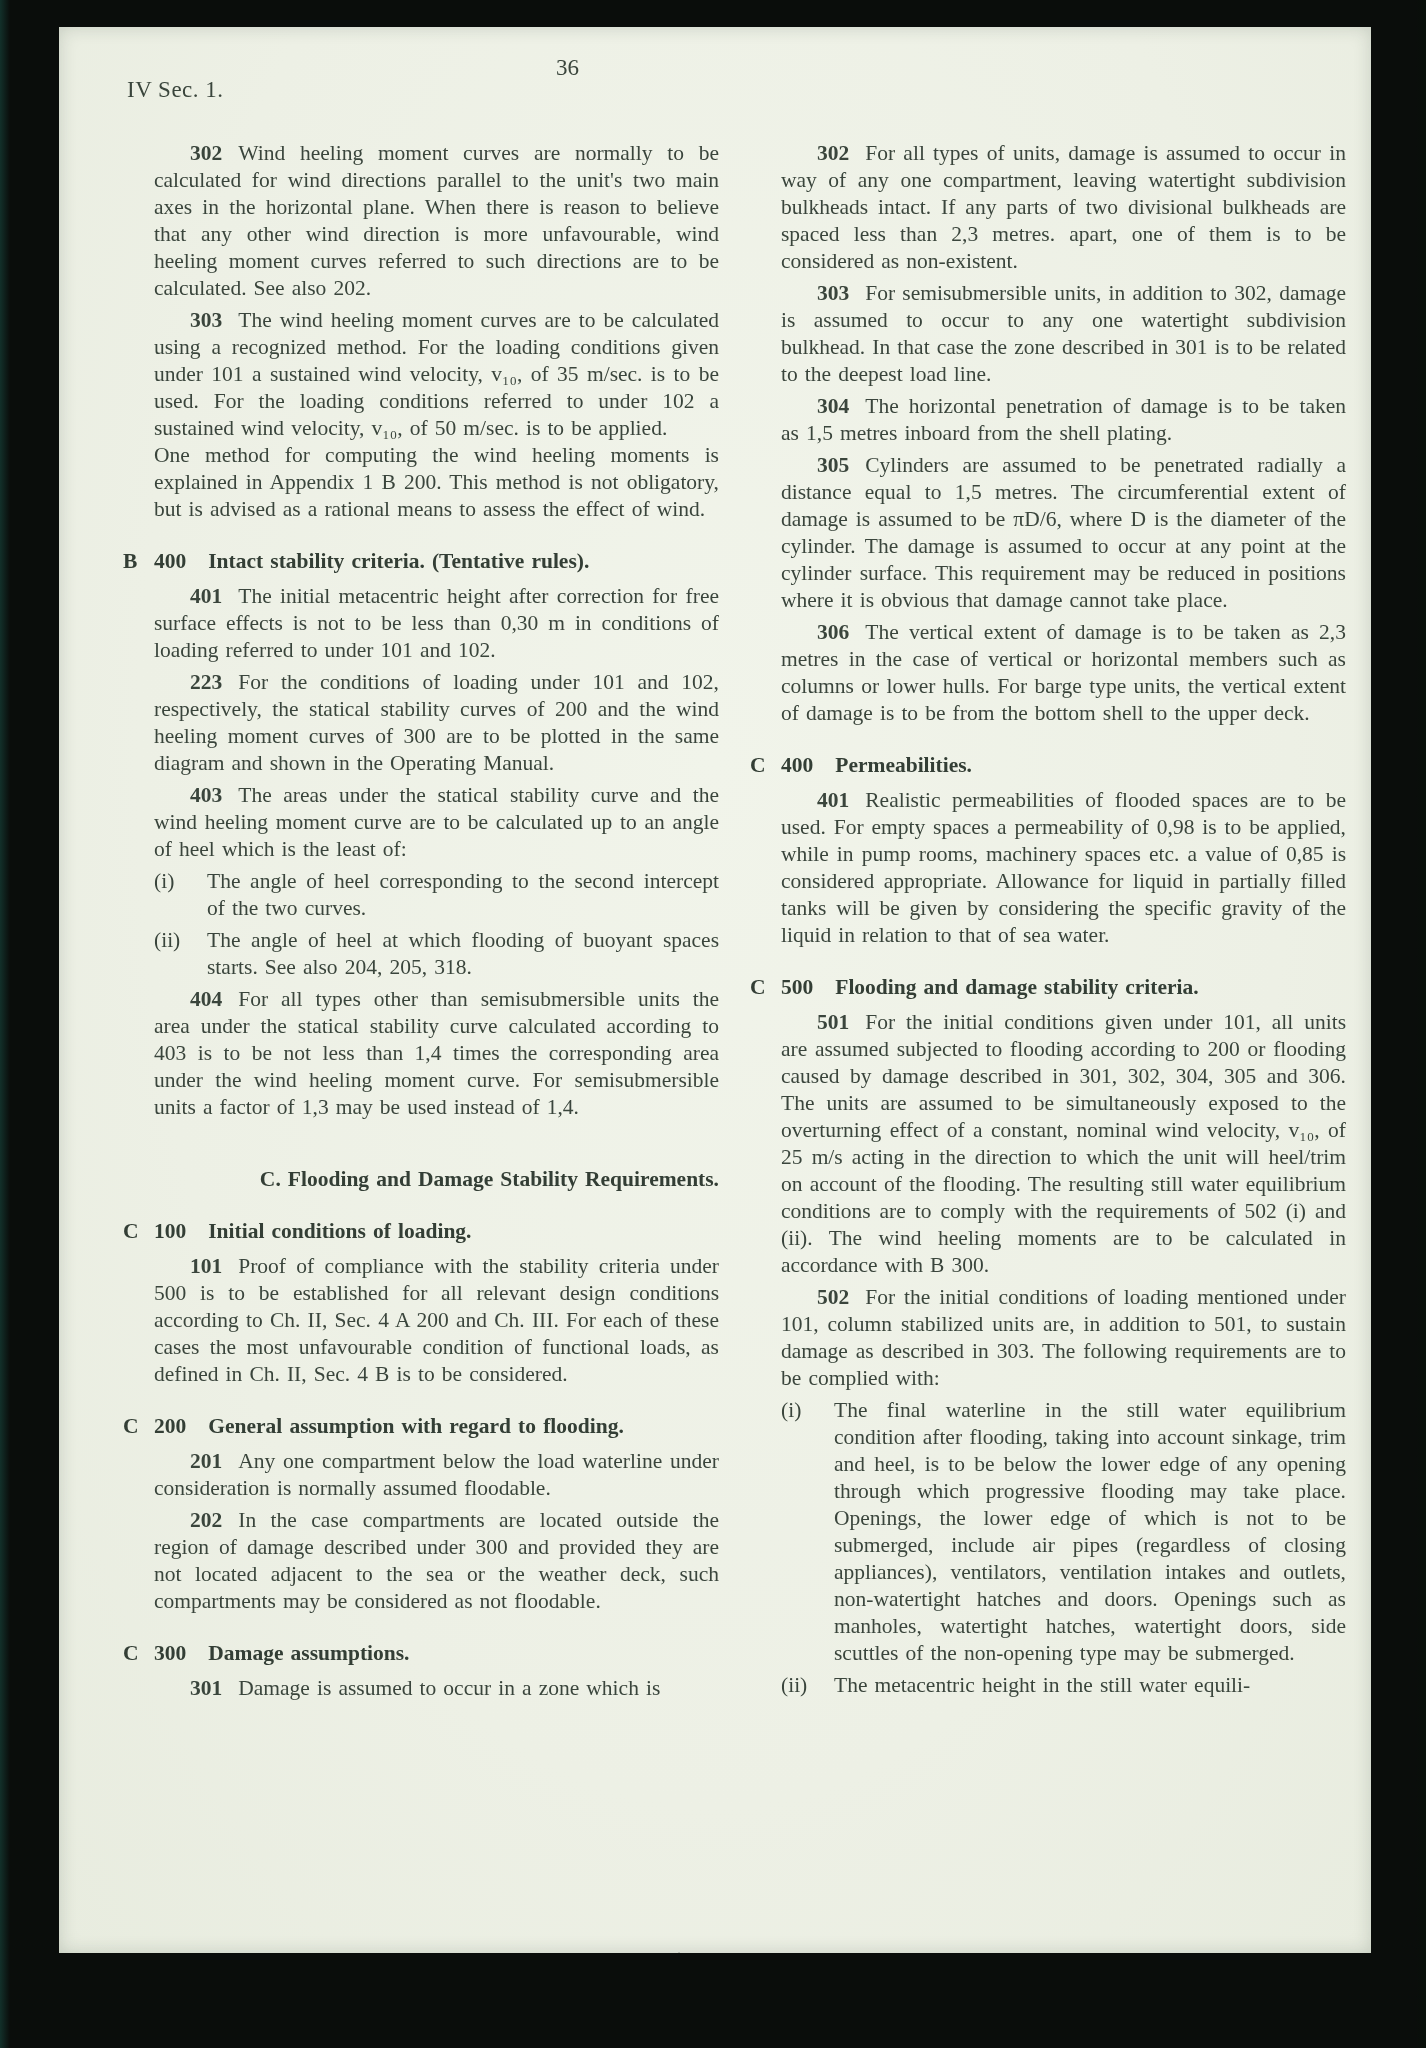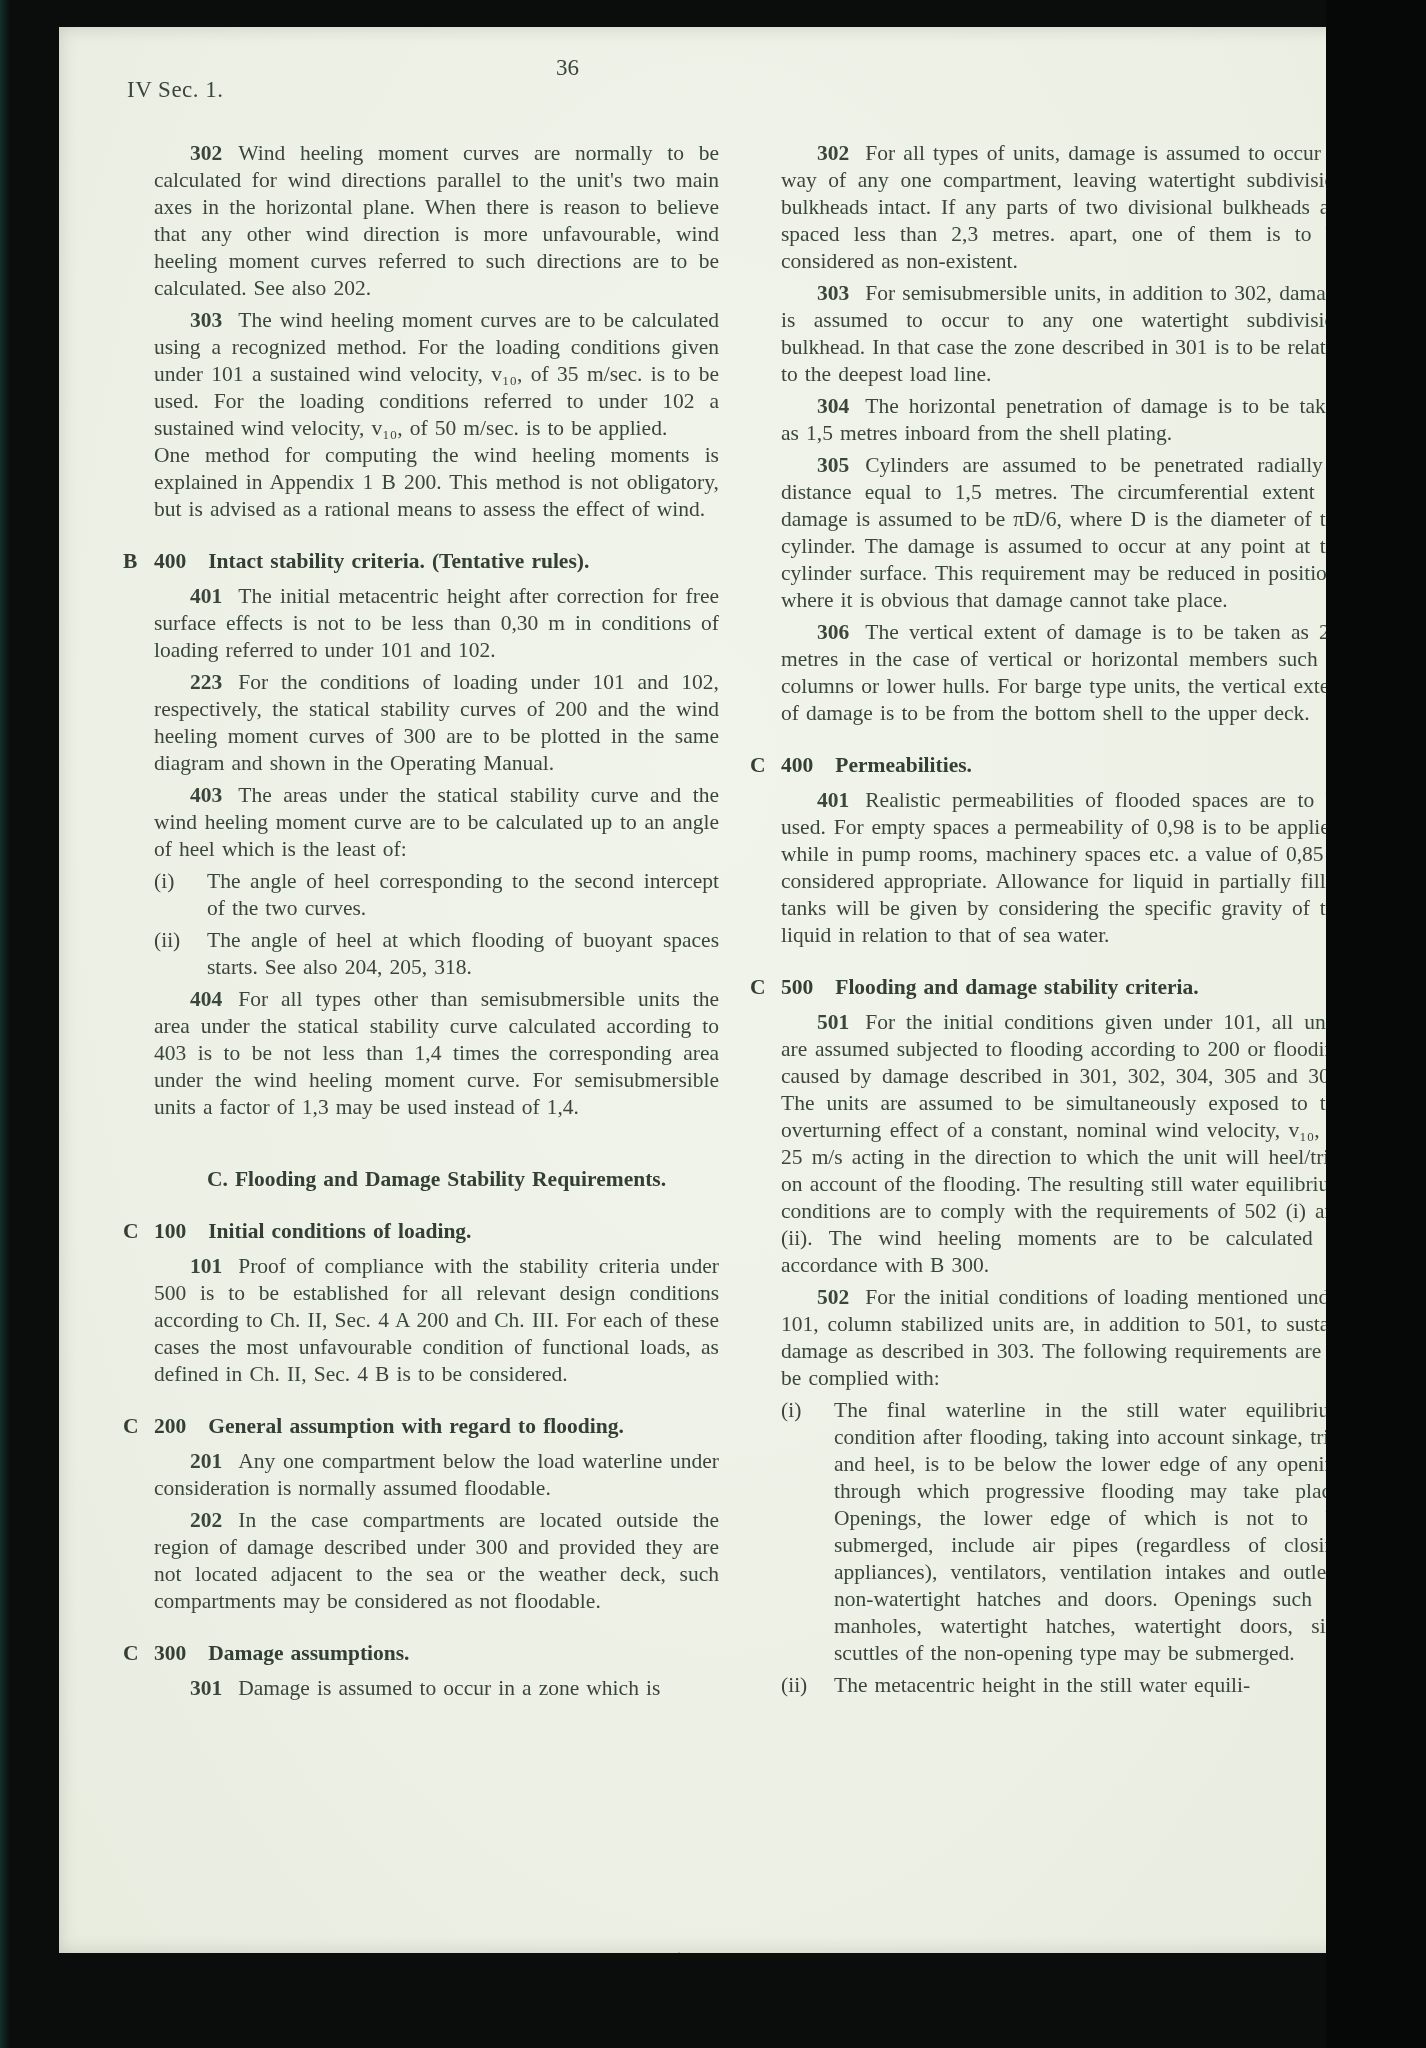--- a/index.html
+++ b/index.html
@@ -1,18 +1,18 @@
 <!DOCTYPE html>
 <html><head>
 <meta charset="utf-8">
 <style>
   html,body{margin:0;padding:0;background:#060807;}
   .scan{
     position:relative;
-    width:1326px;height:2048px;
+    width:1426px;height:2048px;
     background:linear-gradient(90deg,#12302a 0px,#0a0d0b 10px,#0a0d0b 1416px,#081009 1426px);
     overflow:hidden;
     font-family:"Liberation Serif","DejaVu Serif",serif;
   }
   .paper{
     position:absolute;left:59px;top:27px;width:1312px;height:1926px;
     background:radial-gradient(ellipse at 50% 38%,#f1f4ea 0%,#edf0e5 62%,#e8ecdf 100%);
     color:#3a453c;
     overflow:hidden;
     box-shadow:inset 0 0 18px rgba(30,50,40,.18);
@@ -24,21 +24,21 @@
   .col-right{left:722px;}
   .para{margin:0 0 5px 0;text-align:justify;}
   .para.cont{margin-top:-5px;}
   .pnum{font-weight:bold;margin-right:16px;margin-left:36px;}
   .item{display:flex;margin:0 0 5px 0;}
   .imarker{flex:0 0 53px;}
   .itext{flex:1;text-align:justify;}
   .section{position:relative;margin:25px 0 8px 0;font-size:21.5px;font-weight:bold;color:#333e35;}
   .hang{position:absolute;left:-31px;}
   .snum{margin-right:22px;}
-  .chapter{margin:45px 0 25px 0;font-size:21.5px;font-weight:bold;color:#333e35;text-align:center;}
+  .chapter{margin:45px 0 25px 0;font-size:21.5px;font-weight:bold;color:#333e35;text-align:right;}
   .scratch{
     position:absolute;left:616px;top:1925px;width:3px;height:16px;
     background:#4a554b;transform:rotate(24deg);border-radius:2px;opacity:.8;
   }
 </style>
 </head>
 <body>
 
 <div class="scan">
   <div class="paper">

